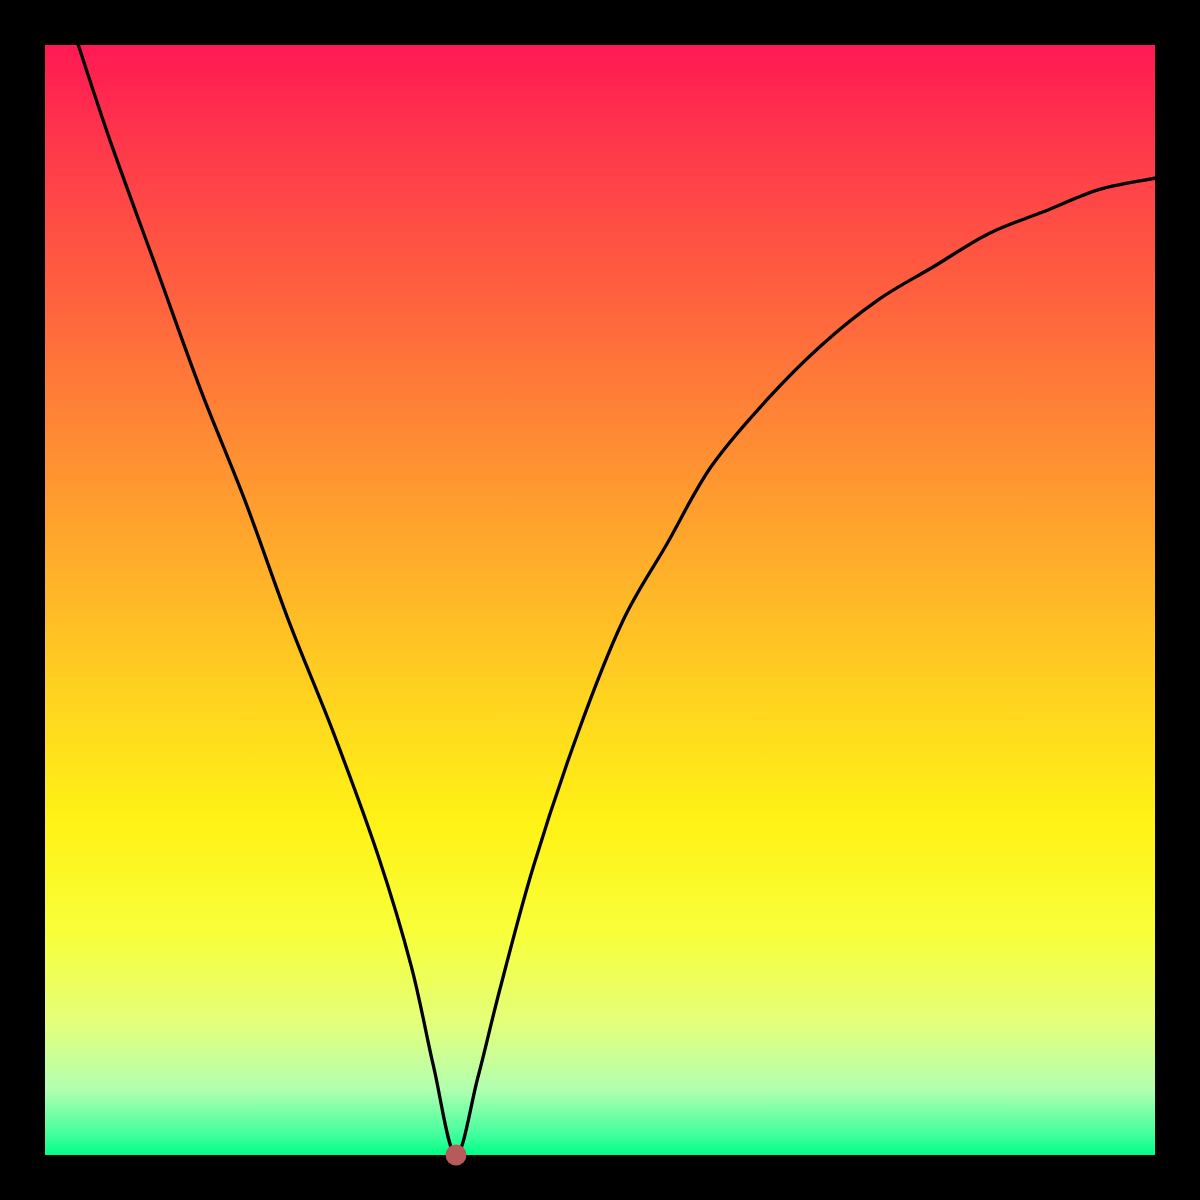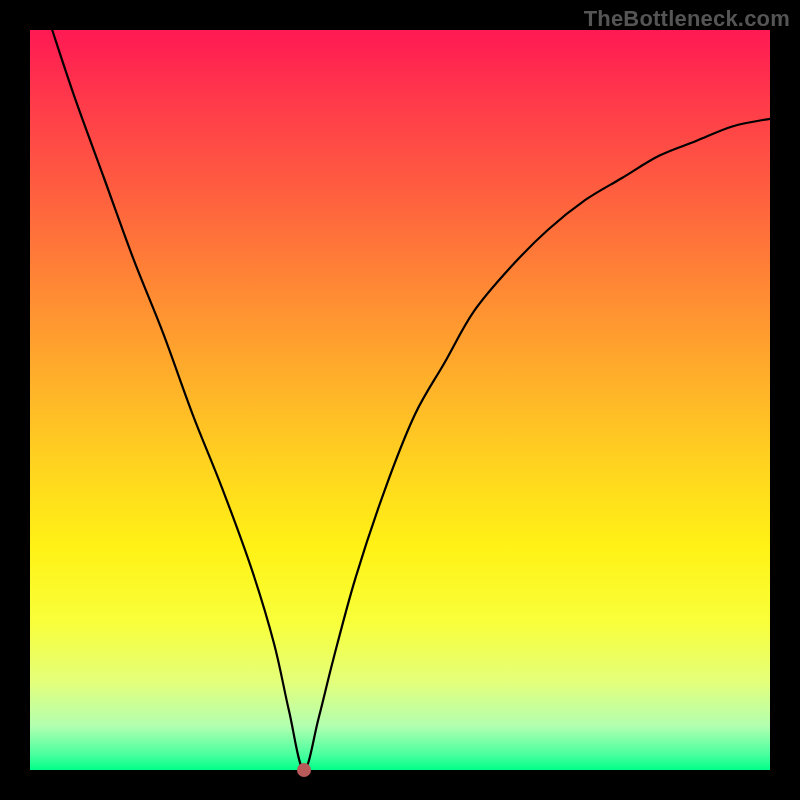--- a/index.html
+++ b/index.html
@@ -55,20 +55,19 @@
     font-size: 22px;
     font-weight: bold;
     color: #555;
     letter-spacing: 0.2px;
   }
 </style>
 </head>
 <body>
 
 <div class="wrap">
-  <div class="watermark">TheBottleneck.com</div>
   <div class="plot">
     <svg class="curve" viewBox="0 0 740 740" preserveAspectRatio="none">
       <path id="curve-path" d="M 22.2 0 C 25.9 11.100000000000003, 35.766666666666666 41.93333333333335, 44.4 66.60000000000002 C 53.03333333333333 91.2666666666667, 64.13333333333333 120.86666666666666, 74 148 C 83.86666666666667 175.13333333333333, 93.73333333333335 203.50000000000003, 103.60000000000001 229.40000000000003 C 113.46666666666667 255.30000000000004, 123.33333333333331 277.50000000000006, 133.2 303.40000000000003 C 143.06666666666666 329.3, 152.93333333333334 358.90000000000003, 162.8 384.8 C 172.66666666666669 410.7, 182.53333333333333 432.9, 192.4 458.8 C 202.26666666666668 484.70000000000005, 213.36666666666667 514.3000000000001, 222 540.2 C 230.63333333333333 566.1, 238.03333333333336 590.7666666666668, 244.20000000000002 614.2 C 250.36666666666667 637.6333333333333, 254.06666666666666 659.8333333333333, 259 680.8 C 263.93333333333334 701.7666666666667, 268.8666666666667 738.7666666666667, 273.8 740 C 278.73333333333335 741.2333333333333, 283.6666666666667 706.7, 288.6 688.2 C 293.53333333333336 669.7, 297.2333333333333 652.4333333333334, 303.4 629 C 309.56666666666666 605.5666666666666, 316.9666666666667 575.9666666666667, 325.6 547.6 C 334.23333333333335 519.2333333333333, 345.3333333333333 485.93333333333334, 355.2 458.8 C 365.06666666666666 431.6666666666667, 374.93333333333334 405.7666666666667, 384.8 384.8 C 394.6666666666667 363.8333333333333, 404.53333333333336 350.2666666666666, 414.40000000000003 332.99999999999994 C 424.2666666666667 315.7333333333333, 432.9 297.23333333333335, 444 281.2 C 455.1 265.16666666666663, 468.6666666666667 250.36666666666662, 481 236.79999999999995 C 493.3333333333333 223.2333333333333, 505.6666666666667 210.90000000000006, 518 199.80000000000007 C 530.3333333333334 188.70000000000007, 542.6666666666666 178.8333333333333, 555 170.19999999999993 C 567.3333333333334 161.56666666666658, 579.6666666666666 155.39999999999998, 592 148 C 604.3333333333334 140.60000000000002, 616.6666666666666 131.96666666666673, 629 125.80000000000007 C 641.3333333333334 119.6333333333334, 653.6666666666666 115.93333333333334, 666 111 C 678.3333333333334 106.06666666666666, 690.6666666666666 99.90000000000005, 703 96.20000000000005 C 715.3333333333334 92.50000000000004, 733.8333333333334 90.0333333333333, 740 88.79999999999995" fill="none" stroke="#000" stroke-width="2.2" stroke-linejoin="round" stroke-linecap="round"></path>
     </svg>
     <div id="min-dot" class="dot" style="left: 273.8px; top: 740px;"></div>
   </div>
 </div>
 
 </body></html>

